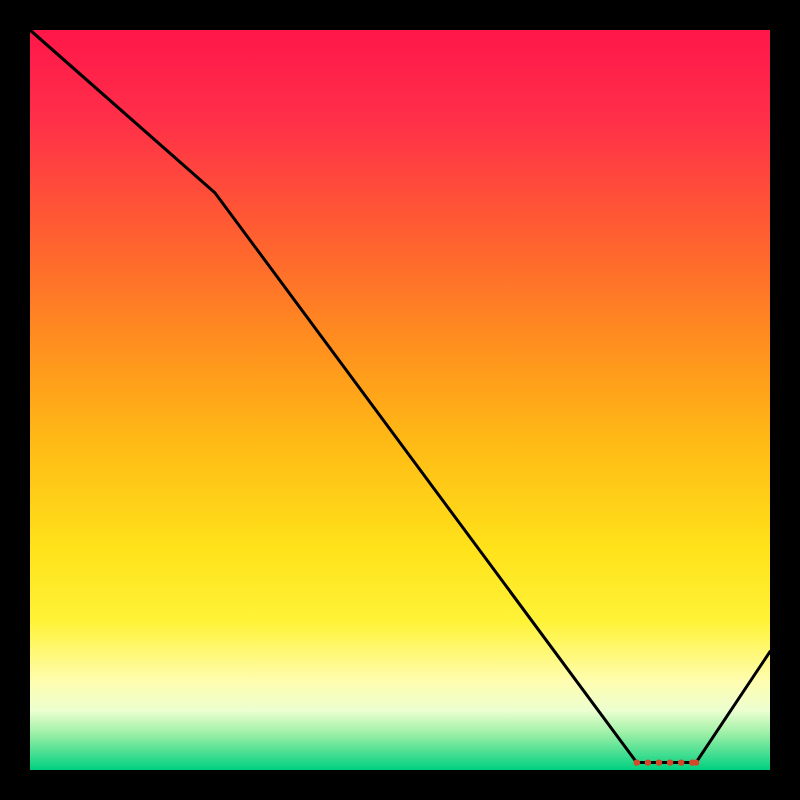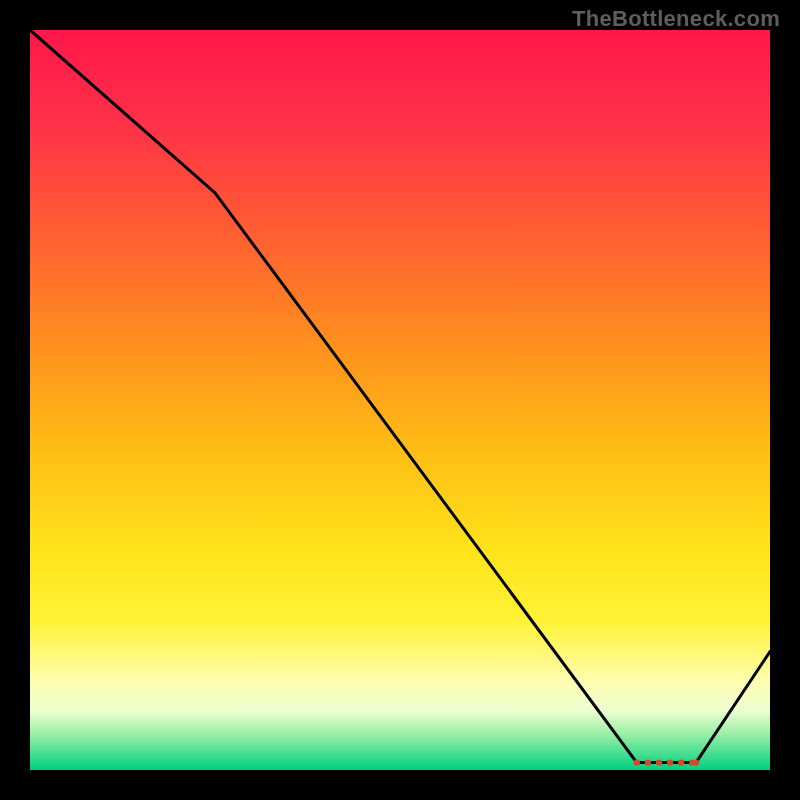--- a/index.html
+++ b/index.html
@@ -66,21 +66,20 @@
   }
   .dot {
     fill: #d24a2a;
   }
 </style>
 </head>
 <body>
 
 <div class="frame">
 
-  <div class="watermark">TheBottleneck.com</div>
 
   <div class="plot">
     <svg class="overlay" viewBox="0 0 740 740">
       <path id="curve-path" class="curve" d="M0.0 0.0 L185.0 162.8 L606.8 732.6 L666.0 732.6 L740.0 621.6"></path>
       <g id="marker-group">
           <circle cx="606.8" cy="732.6" r="3.2" class="dot"></circle>
           <circle cx="617.9" cy="732.6" r="3.2" class="dot"></circle>
           <circle cx="629.0" cy="732.6" r="3.2" class="dot"></circle>
           <circle cx="640.1" cy="732.6" r="3.2" class="dot"></circle>
           <circle cx="651.2" cy="732.6" r="3.2" class="dot"></circle>

